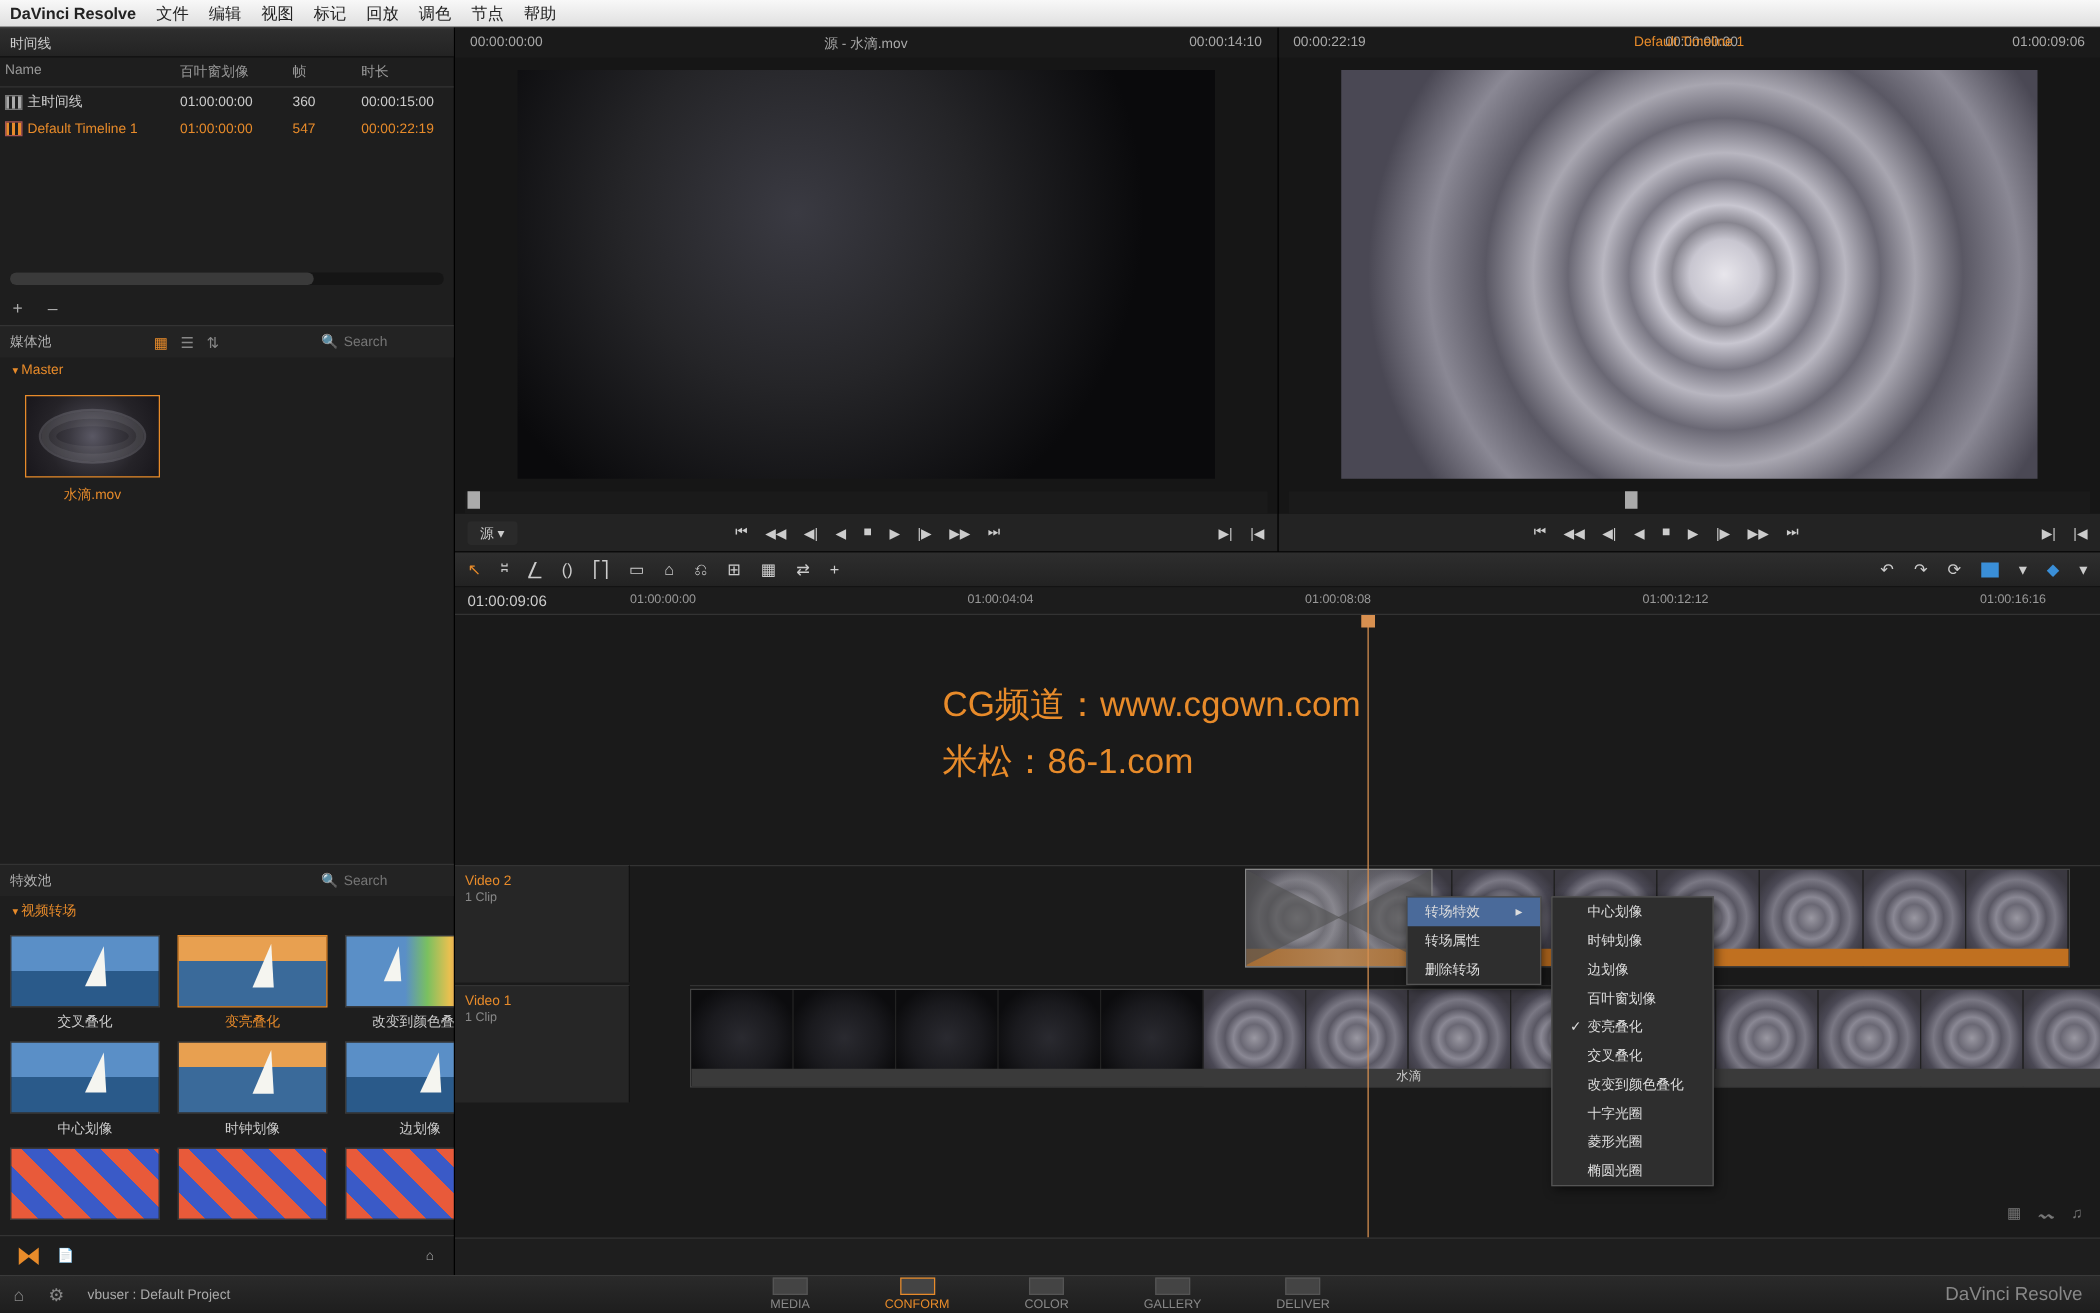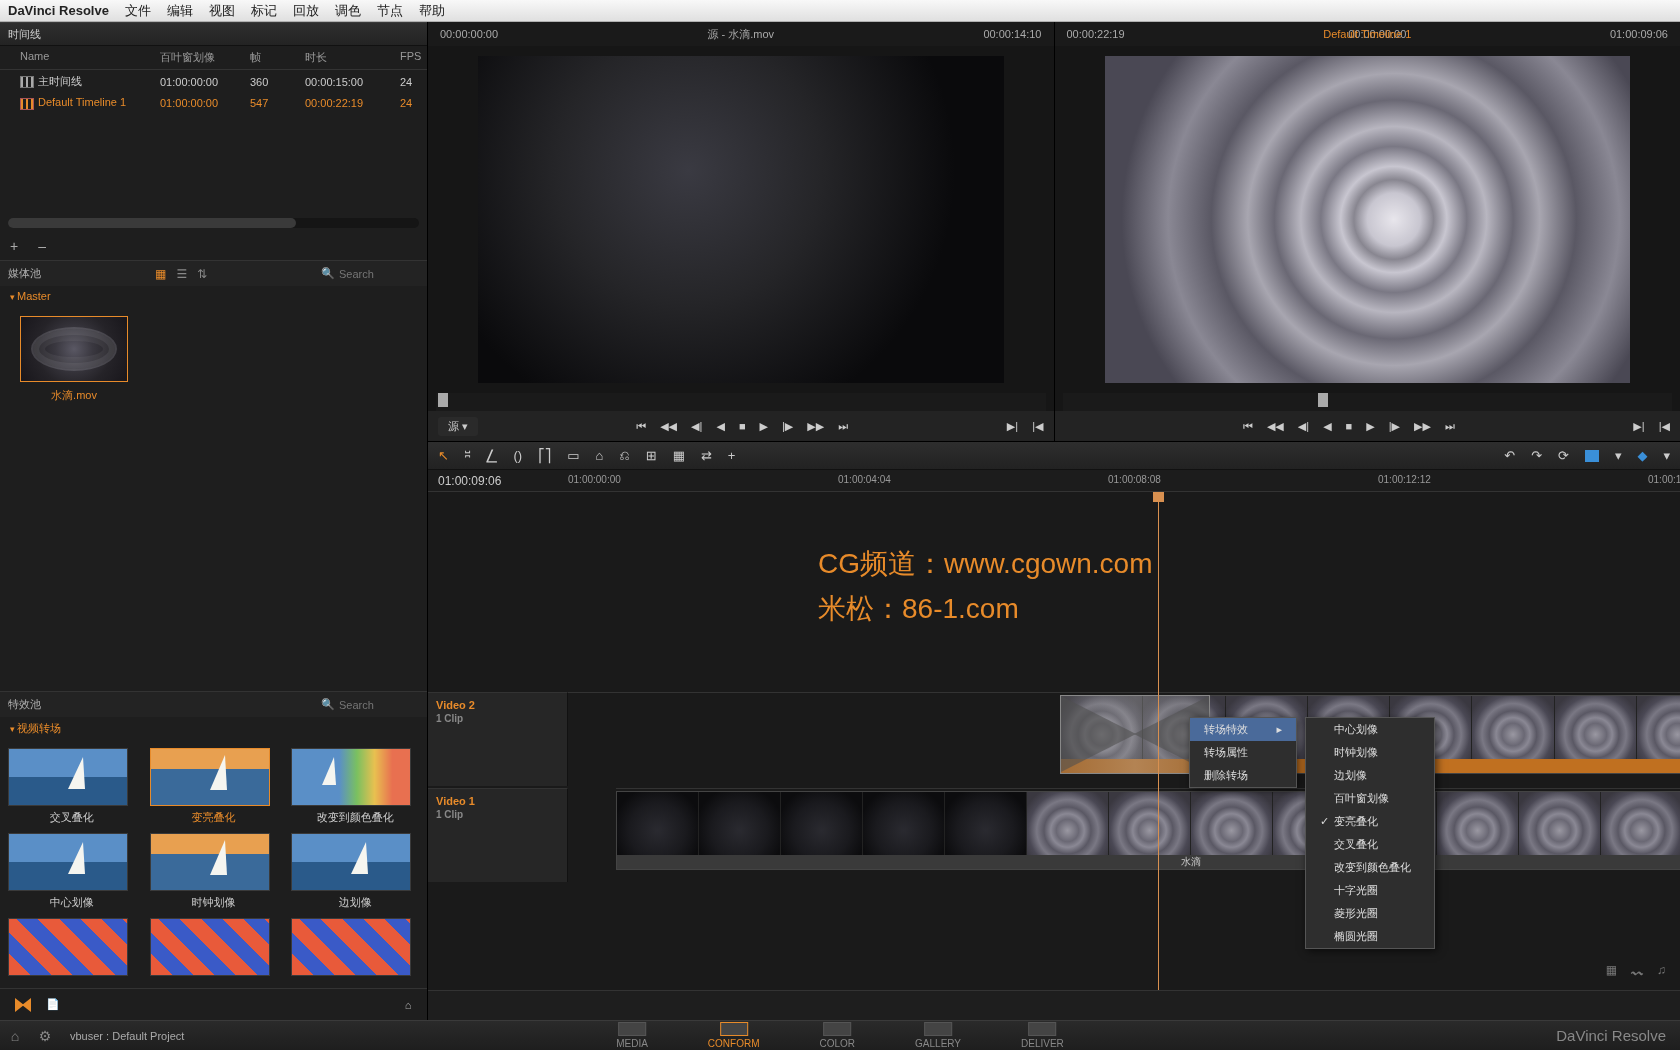--- a/index.html
+++ b/index.html
@@ -1,23 +1,23 @@
 <!DOCTYPE html>
 <html><head>
 <meta charset="utf-8">
 <style>
 * { margin:0; padding:0; box-sizing:border-box; font-family:"Helvetica Neue",Arial,sans-serif; user-select:none; }
 body { background:#1c1c1c; color:#b0b0b0; font-size:11px; width:1680px; height:1050px; overflow:hidden; position:relative; }
 .osx-menubar { height:22px; background:linear-gradient(#f8f8f8,#e0e0e0); color:#222; display:flex; align-items:center; padding:0 8px; font-size:13px; gap:16px; border-bottom:1px solid #b0b0b0;}
 .osx-menubar .app-name { font-weight:600; }
 .main { display:flex; height:998px; }
-.left-col { width:428px; display:flex; flex-direction:column; background:#1e1e1e; border-right:1px solid #000;}
+.left-col { width:364px; display:flex; flex-direction:column; background:#1e1e1e; border-right:1px solid #000;}
 .panel-header { height:24px; background:linear-gradient(#2e2e2e,#232323); display:flex; align-items:center; padding:0 8px; font-size:11px; color:#ccc; border-top:1px solid #3a3a3a; border-bottom:1px solid #111;}
 .tl-table { flex:0 0 auto; }
-.tl-head, .tl-row { display:grid; grid-template-columns:140px 90px 55px 95px 40px; padding:4px 20px; font-size:11px; }
+.tl-head, .tl-row { display:grid; grid-template-columns:140px 90px 55px 95px 40px; padding:4px 4px; font-size:11px; }
 .tl-head { color:#999; border-bottom:1px solid #333;}
 .tl-row { color:#ccc; height:22px; align-items:center;}
 .tl-row.active { color:#e88b2a; }
 .tl-row .ico { display:inline-block; width:14px; height:12px; margin-right:4px; vertical-align:middle;}
 .ico-filmstrip { background:linear-gradient(90deg,#aaa 20%,transparent 20% 40%,#aaa 40% 60%,transparent 60% 80%,#aaa 80%); border:1px solid #777;}
 .ico-filmstrip.or { background:linear-gradient(90deg,#e88b2a 20%,transparent 20% 40%,#e88b2a 40% 60%,transparent 60% 80%,#e88b2a 80%); border:1px solid #a55;}
 .scrollbar-h { height:10px; background:#151515; margin:4px 8px; border-radius:5px; position:relative;}
 .scrollbar-h::after{content:"";position:absolute;left:0;top:0;width:70%;height:100%;background:#3a3a3a;border-radius:5px;}
 .plusminus { display:flex; gap:20px; padding:6px 10px; color:#aaa; font-size:14px;}
 .media-pool-head { height:26px; display:flex; align-items:center; padding:0 8px; justify-content:space-between; background:#232323; border-top:1px solid #333;}
@@ -76,21 +76,21 @@
 .toolbar .flag-blue{width:14px;height:12px;background:#3a8fd8;}
 
 .timeline-area { flex:1; position:relative; background:#1a1a1a; display:flex; flex-direction:column;}
 .ruler { height:22px; background:#1c1c1c; display:flex; padding-left:140px; border-bottom:1px solid #333; position:relative;}
 .ruler .tc{position:absolute;top:4px;font-size:10px;color:#999;}
 .playhead{position:absolute;top:0;bottom:0;width:1px;background:#d89050;z-index:5;}
 .playhead::before{content:"";position:absolute;top:0;left:-5px;width:11px;height:10px;background:#d89050;}
 .tl-body{flex:1;position:relative;overflow:hidden;}
 .watermark{position:absolute;left:390px;top:50px;font-size:28px;color:#e88b2a;line-height:1.6;z-index:2;pointer-events:none;}
 .track{position:absolute;left:0;right:0;height:94px;display:flex;}
-.track-head{width:140px;background:#262626;border-right:1px solid #111;padding:6px 8px;border-top:1px solid #333;font-weight:bold;}
+.track-head{width:140px;background:#262626;border-right:1px solid #111;padding:6px 8px;border-top:1px solid #333;}
 .track-head .tn{color:#e88b2a;font-size:11px;}
 .track-head .tc{color:#888;font-size:10px;margin-top:2px;}
 .track-head .rec{position:absolute;right:10px;top:8px;width:10px;height:10px;background:#e88b2a;border-radius:2px;}
 .track-lane{flex:1;position:relative;background:#1a1a1a;border-top:1px solid #333;}
 .clip{position:absolute;top:2px;bottom:12px;border:1px solid #444;display:flex;overflow:hidden;}
 .clip-label{position:absolute;bottom:0;left:0;right:0;height:14px;background:#3a3a3a;color:#ccc;font-size:10px;text-align:center;line-height:14px;}
 .clip-label.sel{background:#c07020;}
 .thumb-seg{flex:1;border-right:1px solid #222;}
 .ripple-th{background:radial-gradient(circle at 50% 50%,#9a98a2 0%,#6a6874 20%,#8a8894 30%,#5a5864 42%,#7a7884 55%,#4a4854 70%,#3a3840 85%);}
 .dark-th{background:radial-gradient(circle at 50% 50%,#2a2a30 0%,#1a1a1e 50%,#0c0c0e 80%);}

